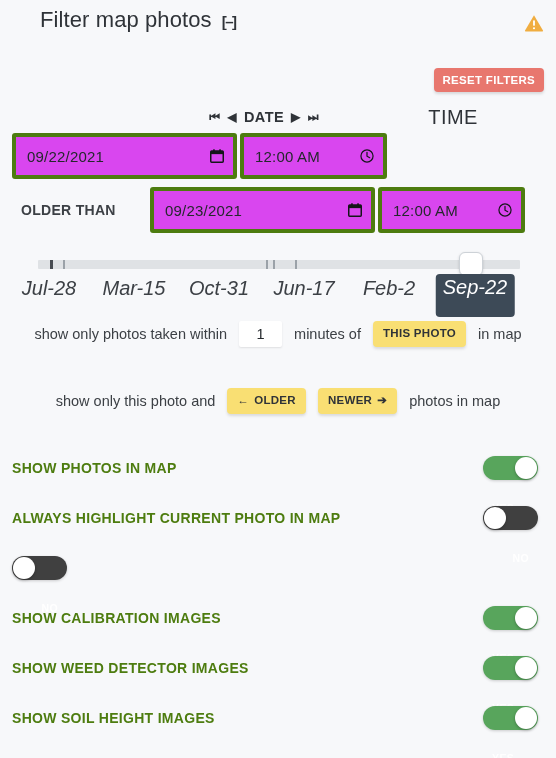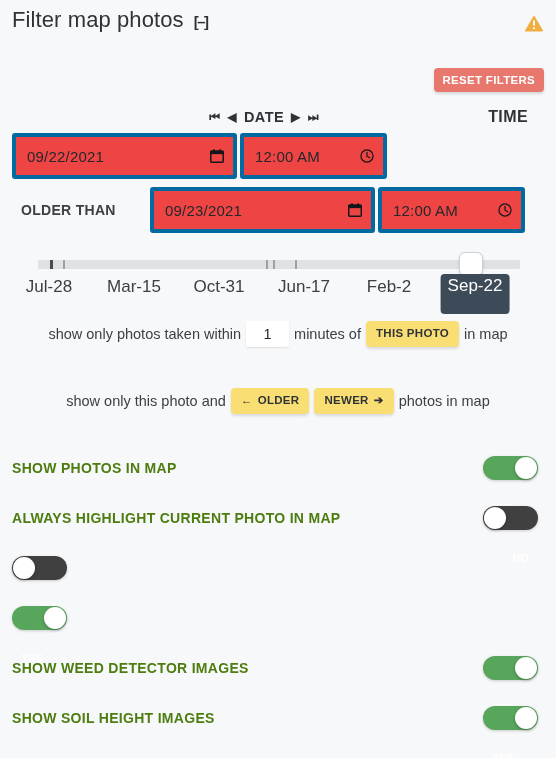--- a/index.html
+++ b/index.html
@@ -15,20 +15,21 @@
     color: #3c4045;
     overflow: hidden;
     position: relative;
   }
 
   
   .header {
     position: relative;
     height: 48px;
     padding: 0 12px;
+    margin-left: 28px;
   }
   .title-row {
     display: flex;
     align-items: center;
     padding-top: 9px;
   }
   .panel-title {
     font-size: 22px;
     font-weight: 400;
     color: #2f3338;
@@ -100,42 +101,42 @@
   }
   .navarrow {
     cursor: pointer;
     display: inline-flex;
     align-items: center;
     line-height: 1;
     font-size: 12px;
     color: #2f3338;
   }
   .time-head {
-    text-align: right;
-    font-size: 16px;
-    font-weight: 700;
+    text-align: center;
+    font-size: 20px;
+    font-weight: 400;
     color: #2f3338;
     letter-spacing: 0.4px;
   }
 
   .dt-row {
     display: flex;
     align-items: center;
     height: 54px;
   }
   .row-label {
     font-size: 14px;
     font-weight: 700;
     color: #3c4045;
     letter-spacing: 0.3px;
     padding-left: 9px;
   }
   .field {
-    background: #ef4444;
-    border: 4px solid #0369a1;
+    background: #d946ef;
+    border: 4px solid #4d7c0f;
     border-radius: 3px;
     height: 46px;
     display: flex;
     align-items: center;
     padding: 0 9px 0 11px;
     cursor: text;
   }
   .field-date { width: 225px; }
   .field-time { width: 147px; }
   .field-val {
@@ -193,42 +194,43 @@
     cursor: grab;
   }
   .slider-labels {
     position: relative;
     height: 24px;
     margin-top: 2px;
   }
   .slider-label {
     position: absolute;
     top: 0;
-    font-size: 17px;
+    font-size: 20px;
     color: #3c4045;
     white-space: nowrap;
     transform: translateX(-50%);
+    font-style: italic;
   }
   .slider-label.active {
     background: #3d4a57;
     color: #ffffff;
     border-radius: 4px;
     padding: 2px 7px 18px 7px;
     top: -3px;
     font-weight: 400;
   }
 
   
   .inline-row {
     display: flex;
     align-items: center;
     justify-content: center;
     font-size: 14.5px;
     color: #3c4045;
-    gap: 5px;
+    gap: 12px;
   }
   .row-within { margin-top: 20px; }
   .row-olderNewer { margin-top: 41px; }
 
   .num-input {
     width: 43px;
     height: 26px;
     background: #ffffff;
     border: none;
     border-radius: 2px;
@@ -469,20 +471,21 @@
   </div>
 
   <div class="toggle-row">
     <span class="switch off">
       <span class="sw-text">NO</span>
       <span class="knob"></span>
     </span>
   </div>
 
   <div class="toggle-row">
+    <span class="toggle-label">SHOW CALIBRATION IMAGES</span>
     <span class="switch on">
       <span class="sw-text">YES</span>
       <span class="knob"></span>
     </span>
   </div>
 
   <div class="toggle-row">
     <span class="toggle-label">SHOW WEED DETECTOR IMAGES</span>
     <span class="switch on">
       <span class="sw-text">YES</span>

